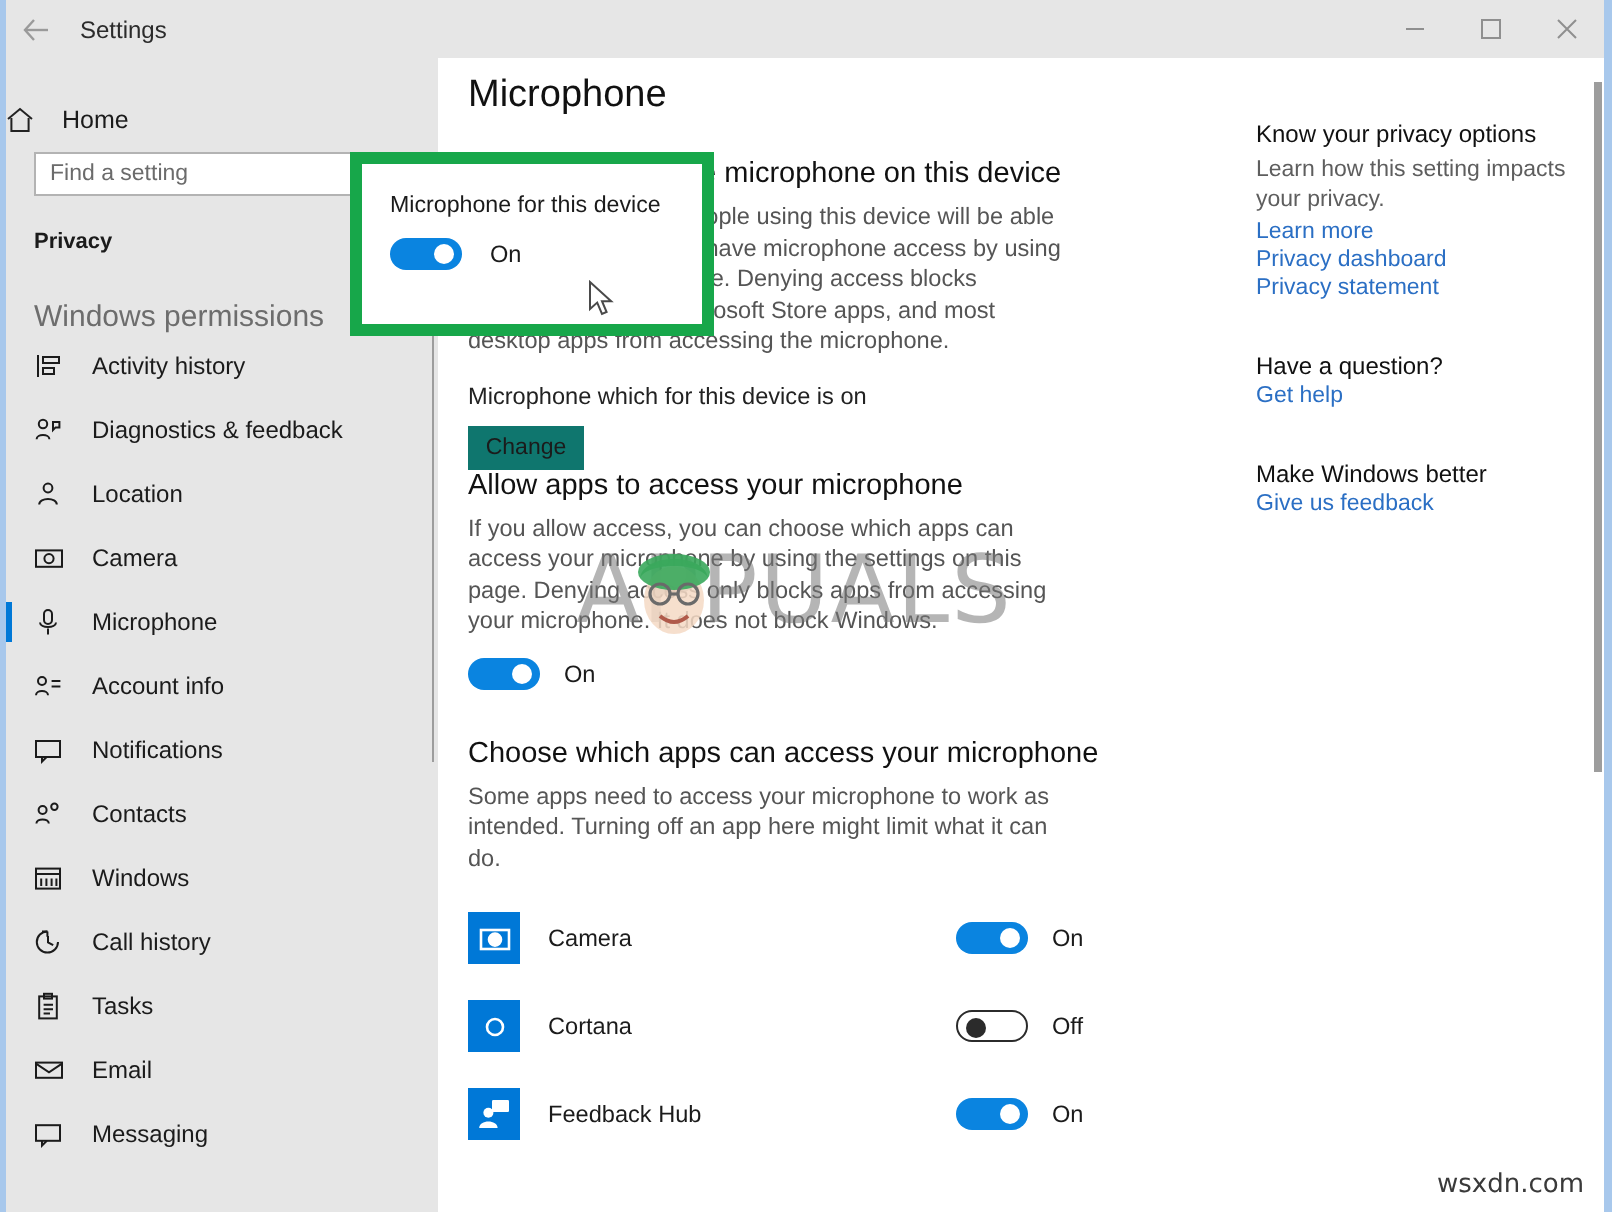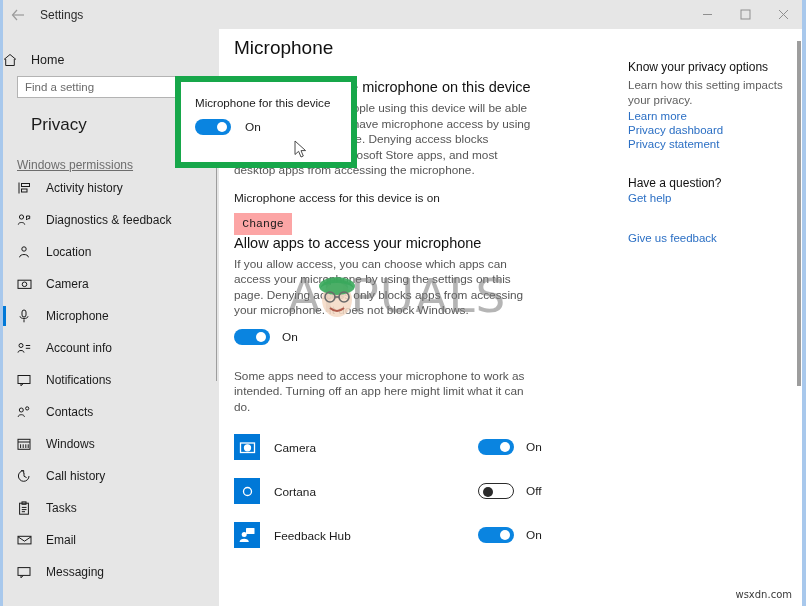--- a/index.html
+++ b/index.html
@@ -92,30 +92,29 @@
     background: transparent;
     font-family: "Liberation Sans", sans-serif;
     font-size: 11.5px;
     color: #5c5c5c;
     padding-left: 7px;
     width: 100%;
   }
   .search-wrap input::placeholder { color: #6b6b6b; }
 
   .section-title {
-    font-size: 17px;
-    font-weight: normal;
+    font-size: 11px;
+    font-weight: bold;
     color: #1b1b1b;
-    margin: 17px 0 0 28px;
+    margin: 17px 0 0 14px;
   }
   .group-label {
-    font-size: 12px;
+    font-size: 15px;
     color: #6d6d6d;
     margin: 23px 0 0 14px;
-    text-decoration: underline;
   }
 
   .nav-item {
     position: relative;
     display: flex; align-items: center;
     height: 32px;
     padding-left: 14px;
   }
   .nav-item .nicon {
     width: 20px; height: 18px;
@@ -168,23 +167,23 @@
     width: 300px;
   }
   .status-text {
     font-size: 11.8px;
     color: #222;
     margin: 12px 0 0 15px;
   }
   .change-btn {
     margin: 8px 0 0 15px;
     width: 58px; height: 22px;
-    background: #fca5a5;
+    background: #0f766e;
     border: none;
-    font-family: Liberation Mono, monospace;
+    font-family: Liberation Sans, sans-serif;
     font-size: 11.5px;
     color: #1b1b1b;
     display: flex; align-items: center; justify-content: center;
   }
 
   
   .toggle {
     width: 36px; height: 16px;
     border-radius: 9px;
     position: relative;
@@ -302,21 +301,21 @@
     font-weight: normal;
     font-size: 47px;
     letter-spacing: 1px;
     color: rgba(120,120,120,0.55);
     line-height: 47px;
   }
   #wsxdn {
     position: absolute;
     right: 14px; bottom: 6px;
     font-family: "DejaVu Sans", sans-serif;
-    font-size: 10px;
+    font-size: 13px;
     color: #3a3a3a;
     z-index: 50;
   }
 </style>
 </head>
 <body>
 
 <div id="window">
 
   <div id="titlebar">
@@ -510,36 +509,37 @@
     <div class="sidebar-scroll"></div>
   </div>
 
   <div id="main">
 
     <h1 class="page-title">Microphone</h1>
 
     <div style="margin-top:20px;">
       <h2 class="h2">Allow access to the microphone on this device</h2>
       <p class="body-text">If you allow access, people using this device will be able to choose if their apps have microphone access by using the settings on this page. Denying access blocks Windows features, Microsoft Store apps, and most desktop apps from accessing the microphone.</p>
-      <div class="status-text">Microphone access for this device is on</div>
+      <div class="status-text">Microphone which for this device is on</div>
       <button class="change-btn">Change</button>
     </div>
 
     <div style="">
       <h2 class="h2">Allow apps to access your microphone</h2>
       <p class="body-text">If you allow access, you can choose which apps can access your microphone by using the settings on this page. Denying access only blocks apps from accessing your microphone. It does not block Windows.</p>
       <div class="toggle-row">
         <span class="toggle on">
             <span class="knob"></span>
           </span>
         <span class="toggle-state">On</span>
       </div>
     </div>
 
     <div style="margin-top:24px;">
+      <h2 class="h2">Choose which apps can access your microphone</h2>
       <p class="body-text">Some apps need to access your microphone to work as intended. Turning off an app here might limit what it can do.</p>
 
       <div style="margin-top:10px;">
 
         <div class="app-row">
           <span class="app-icon">
             <svg width="17" height="17" viewBox="0 0 17 17" fill="none" stroke="#ffffff" stroke-width="1.3">
               <rect x="1.5" y="4" width="14" height="9.5" fill="none"></rect>
               <circle cx="8.5" cy="8.8" r="3" fill="#ffffff"></circle>
             </svg>
@@ -603,20 +603,21 @@
       <a class="rail-link" href="#">Privacy dashboard</a>
       <a class="rail-link" href="#">Privacy statement</a>
     </div>
     <div class="rail-gap"></div>
     <div>
       <div class="rail-h">Have a question?</div>
       <a class="rail-link" href="#">Get help</a>
     </div>
     <div class="rail-gap"></div>
     <div>
+      <div class="rail-h">Make Windows better</div>
       <a class="rail-link" href="#">Give us feedback</a>
     </div>
   </div>
 
   <div class="main-scroll-track"></div>
   <div class="main-scroll-thumb"></div>
 
   <div id="appuals">
     <span class="au-text">APPUALS</span>
     <svg width="62" height="62" viewBox="0 0 62 62" style="position:absolute;left:18px;top:-8px;">

